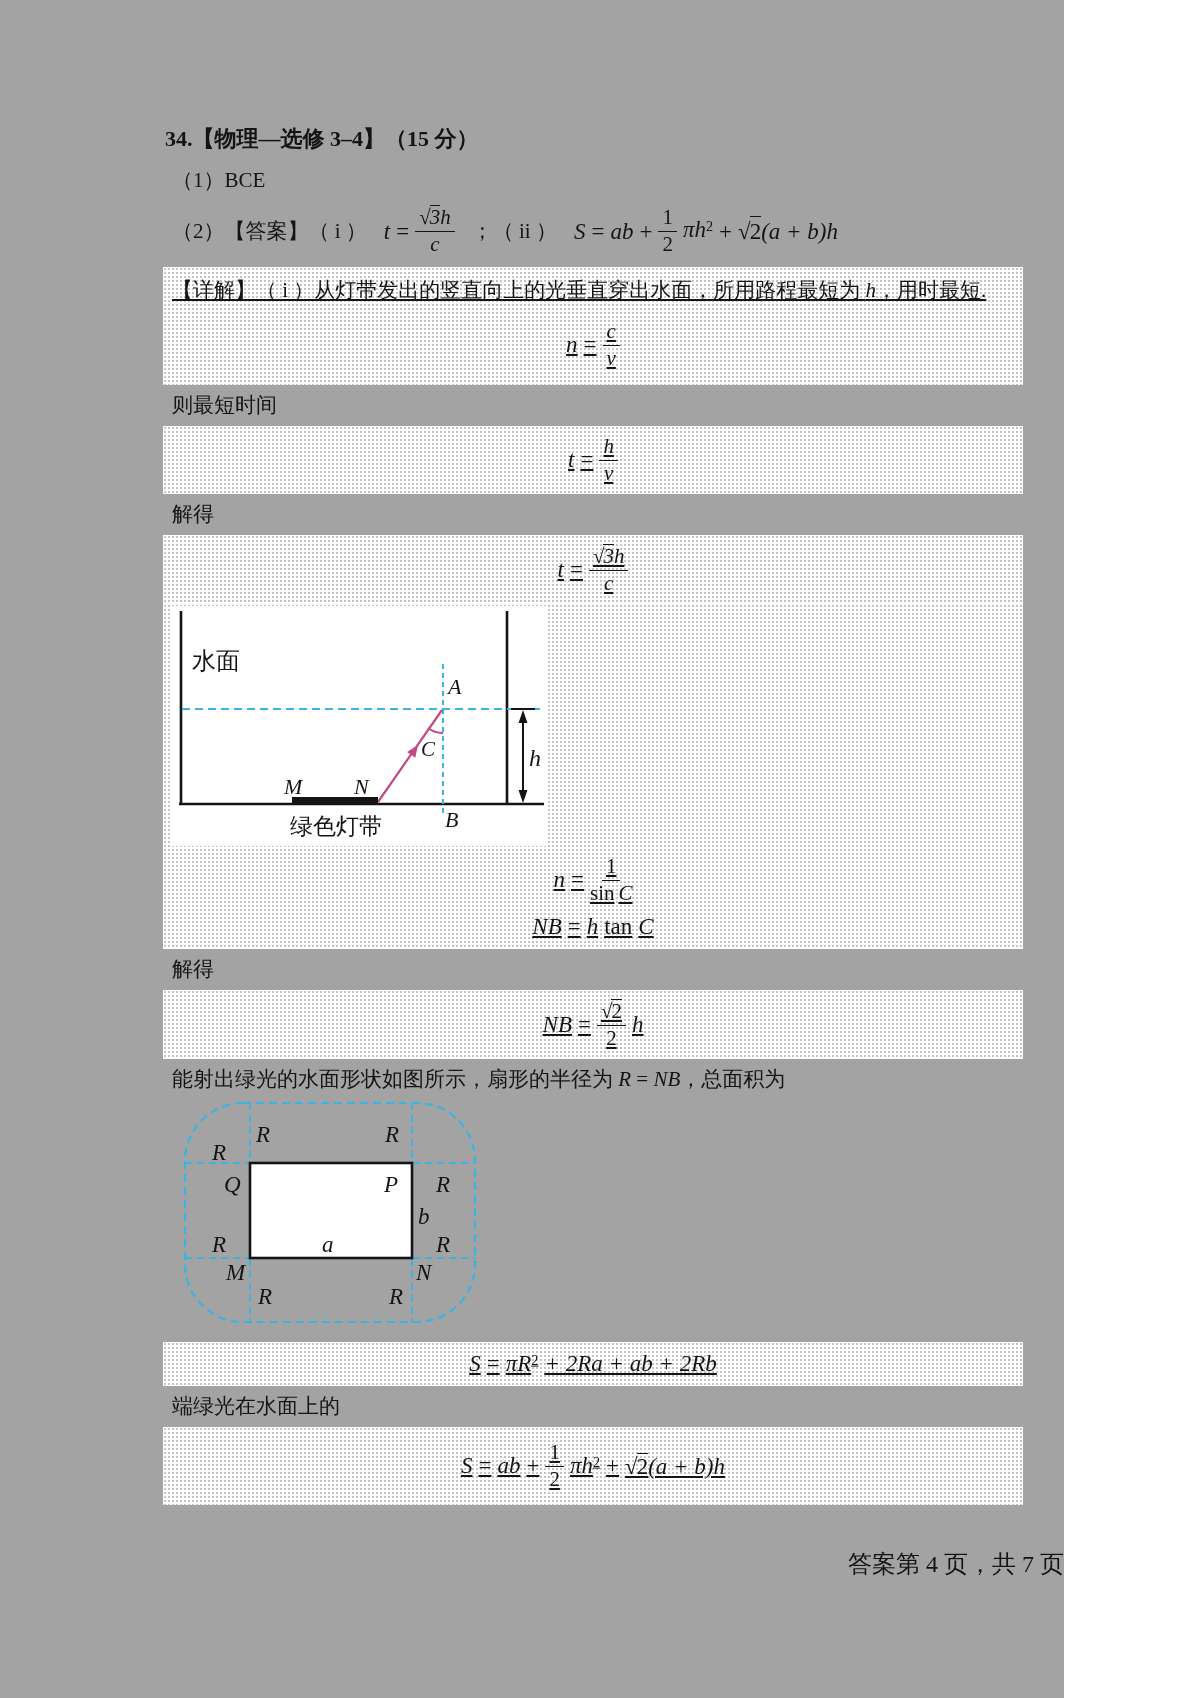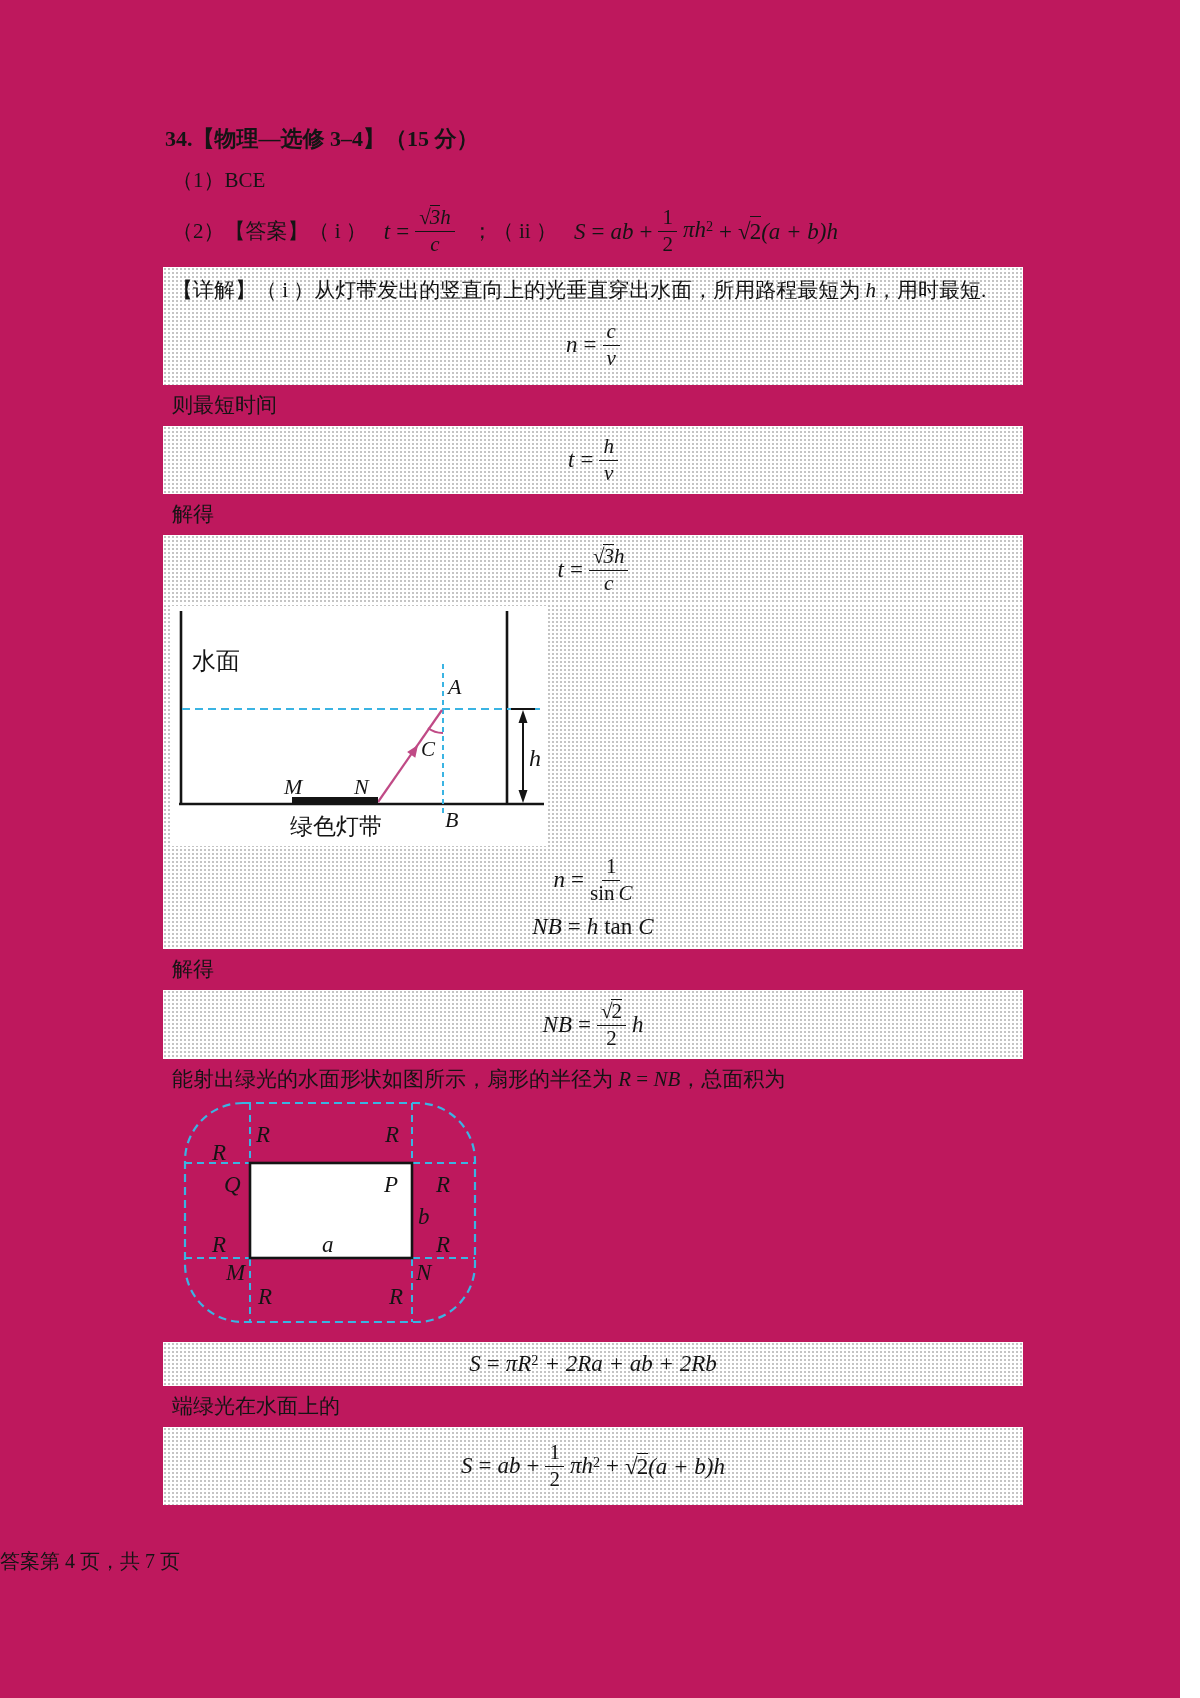--- a/index.html
+++ b/index.html
@@ -1,44 +1,44 @@
 <!DOCTYPE html>
 <html><head>
 <meta charset="utf-8">
 <style>
   html,body{margin:0;padding:0;background:#ffffff;}
-  .page{position:relative;width:1180px;height:1698px;background:#be185d;color:#141414;
+  .page{position:relative;width:1064px;height:1698px;background:#a3a3a3;color:#141414;
         font-family:"Liberation Serif",serif;overflow:hidden;}
   .content{position:absolute;left:163px;top:124px;width:860px;}
   .title{font-size:22px;font-weight:bold;margin:0 0 12px 2px;}
   .line{font-size:21px;line-height:29px;margin:6px 0;padding-left:9px;}
   .mi{font-style:italic;}
   
   .shaded{background-color:#ffffff;
           background-image:radial-gradient(circle,#c4c4c4 1px,transparent 1.15px);
-          background-size:4px 4px;}
+          background-size:4px 4px;text-decoration:underline;}
   
   .eq{display:inline-flex;align-items:center;gap:6px;font-size:23px;white-space:nowrap;}
   .grp{display:inline-flex;align-items:baseline;justify-content:flex-end;}
   .frac{display:inline-flex;flex-direction:column;align-items:center;line-height:1.12;font-size:21px;}
   .frac .num{padding:0 4px 1px;border-bottom:1.7px solid #141414;display:inline-flex;align-items:baseline;}
   .frac .den{padding-top:1px;display:inline-flex;align-items:baseline;gap:4px;}
   .sqrt{font-style:normal;margin-right:-1px;}
   .rad{border-top:1.7px solid #141414;}
   .sup{font-size:0.62em;transform:translateY(-0.45em);}
   .eqc{display:flex;justify-content:center;align-items:center;padding:9px 0;}
   .eqline{display:flex;align-items:center;gap:17px;height:60px;}
   .block-a{padding:3px 0 6px;}
   .bigblock{padding-top:2px;}
   .figwrap1{background:#ffffff;width:376px;height:240px;margin-left:9px;}
   .figwrap2{width:312px;height:232px;margin:4px 0 10px 9px;}
   svg{display:block;}
   svg text{font-family:"Liberation Serif",serif;fill:#141414;}
   svg text.it{font-style:italic;}
-  .footer{position:absolute;top:1548px;left:0;width:100%;text-align:left;font-size:20px;}
+  .footer{position:absolute;top:1548px;left:0;width:100%;text-align:right;font-size:24px;}
 </style>
 </head>
 <body>
 
 <div class="page">
   <div class="content">
 
     <div class="title">34.【物理—选修 3–4】（15 分）</div>
 
     <div class="line">（1）BCE</div>

